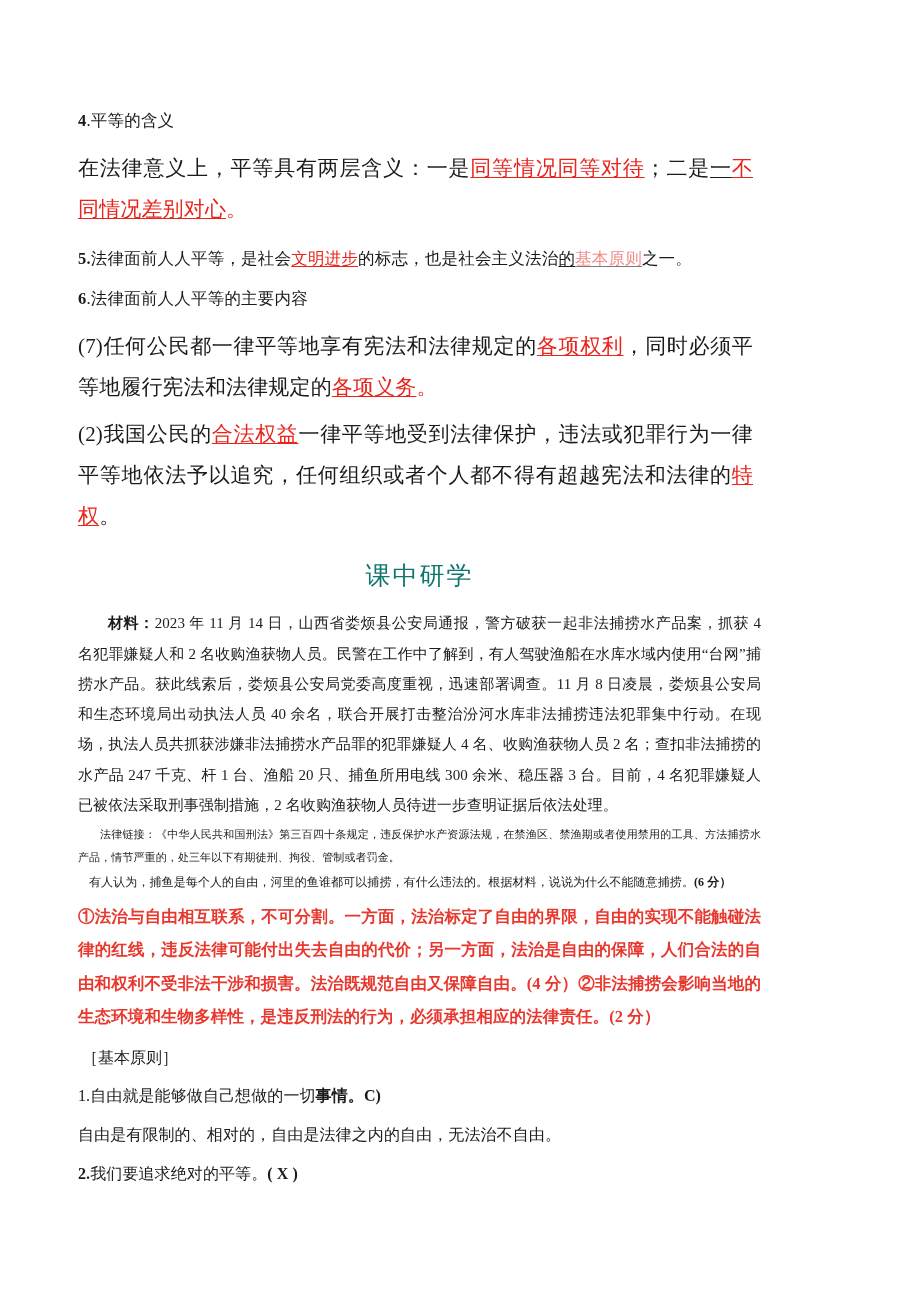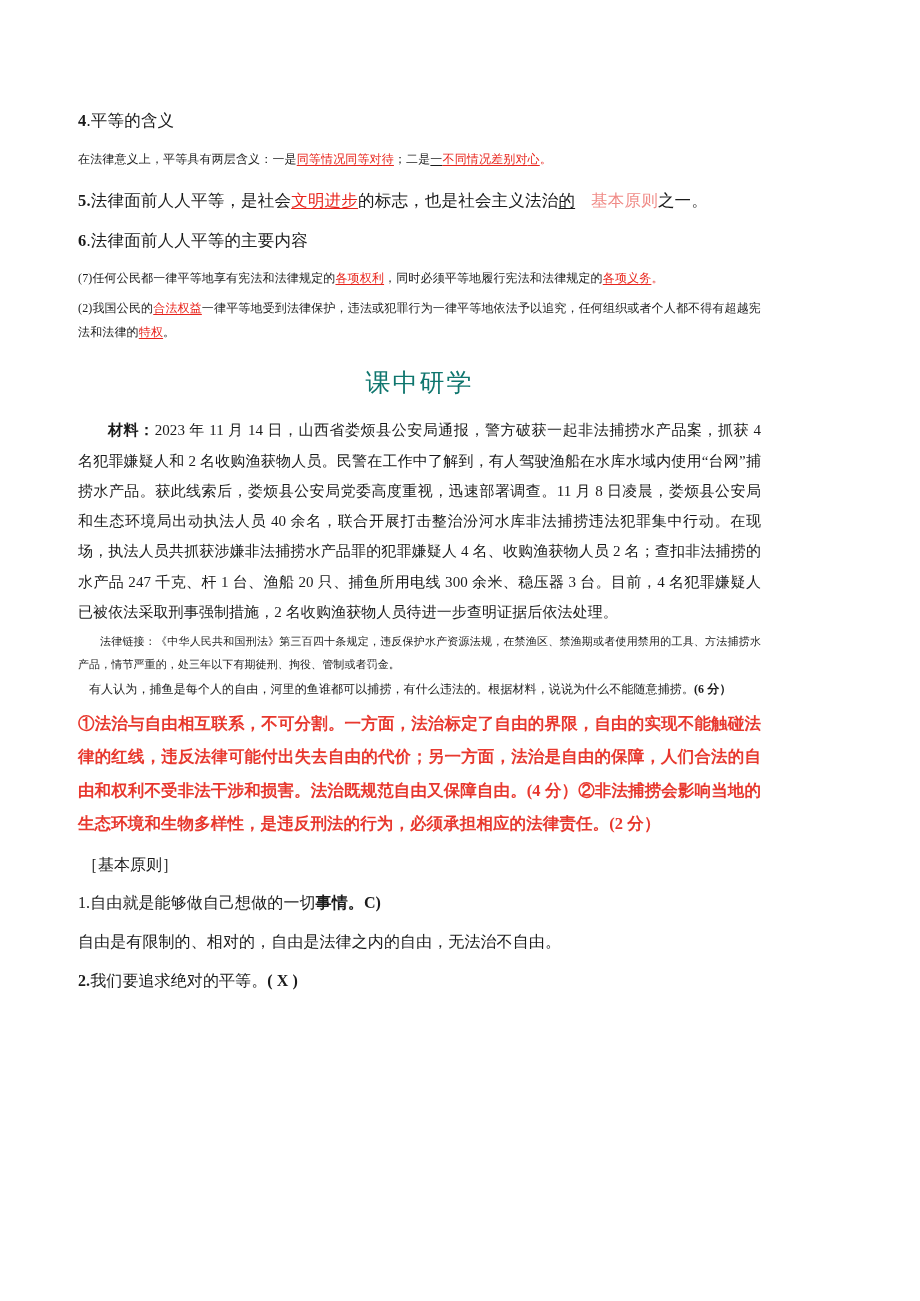--- a/index.html
+++ b/index.html
@@ -27,42 +27,42 @@
     font-size: 16.5px;
     line-height: 1.55;
     margin: 0 0 14px 0;
     letter-spacing: .2px;
   }
   .num-head .n {
     font-weight: bold;
     font-family: "Liberation Serif", serif;
   }
   .para {
-    font-size: 12px;
+    font-size: 21px;
     line-height: 1.95;
-    margin: 0 0 7px 0;
+    margin: 0 8px 7px 0;
     text-align: justify;
     text-justify: inter-ideograph;
     letter-spacing: .15px;
   }
   .gap-lg { margin-bottom: 17px; }
 
   
   .red-u {
     color: #e8241c;
     text-decoration: underline;
     text-underline-offset: 2px;
     text-decoration-thickness: 1px;
   }
   .red-light-u {
     color: #f08a86;
+    text-decoration: underline;
     text-decoration-color: #7a7a7a;
     text-underline-offset: 2px;
     text-decoration-thickness: 1px;
-    margin-left: 16px;
   }
   .u-dark {
     text-decoration: underline;
     text-underline-offset: 2px;
     text-decoration-thickness: 1px;
   }
   .b { font-weight: bold; }
 
   
   .section-title {

